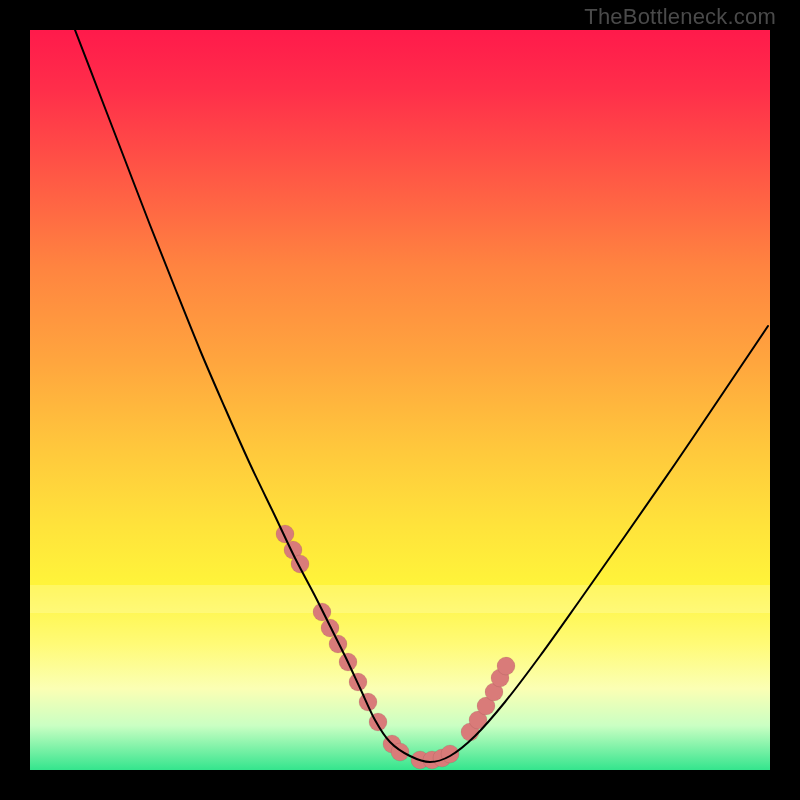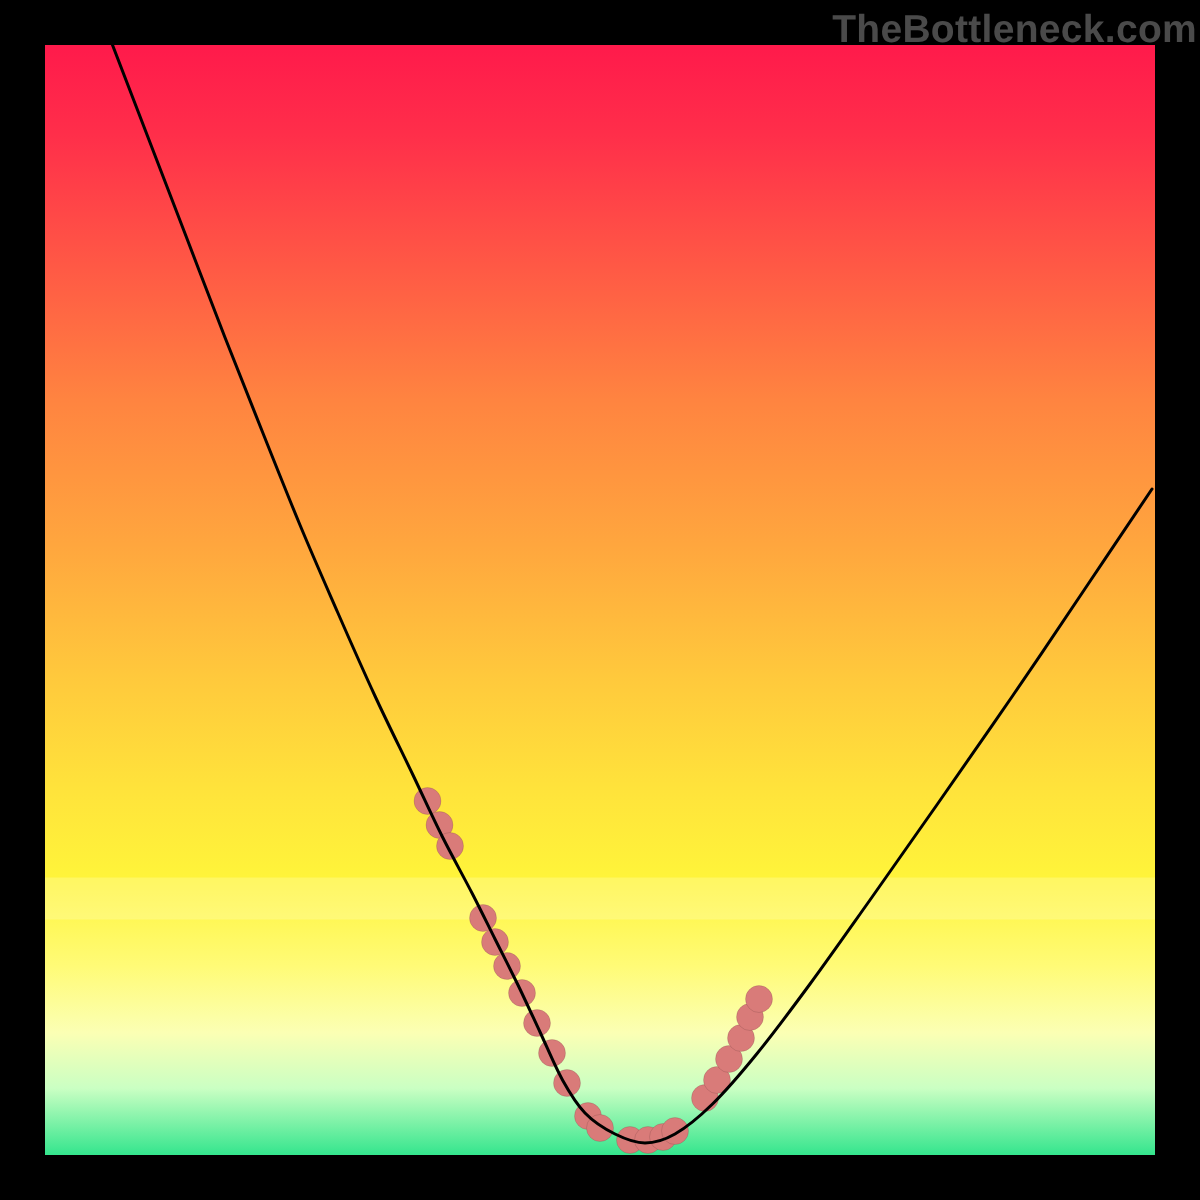--- a/index.html
+++ b/index.html
@@ -48,24 +48,24 @@
     position: absolute;
     left: 0; right: 0;
     height: 28px;
     top: 555px;
     background: rgba(255,255,220,0.25);
     pointer-events: none;
   }
   .watermark {
     position: absolute;
     top: 4px;
-    right: 2px;
+    right: 24px;
     color: #4a4a4a;
-    font-size: 26px;
-    font-weight: 700;
+    font-size: 22px;
+    font-weight: 400;
     letter-spacing: 0.2px;
     user-select: none;
   }
   svg.curve {
     position: absolute;
     inset: 0;
     width: 740px;
     height: 740px;
   }
   svg .main-curve {

